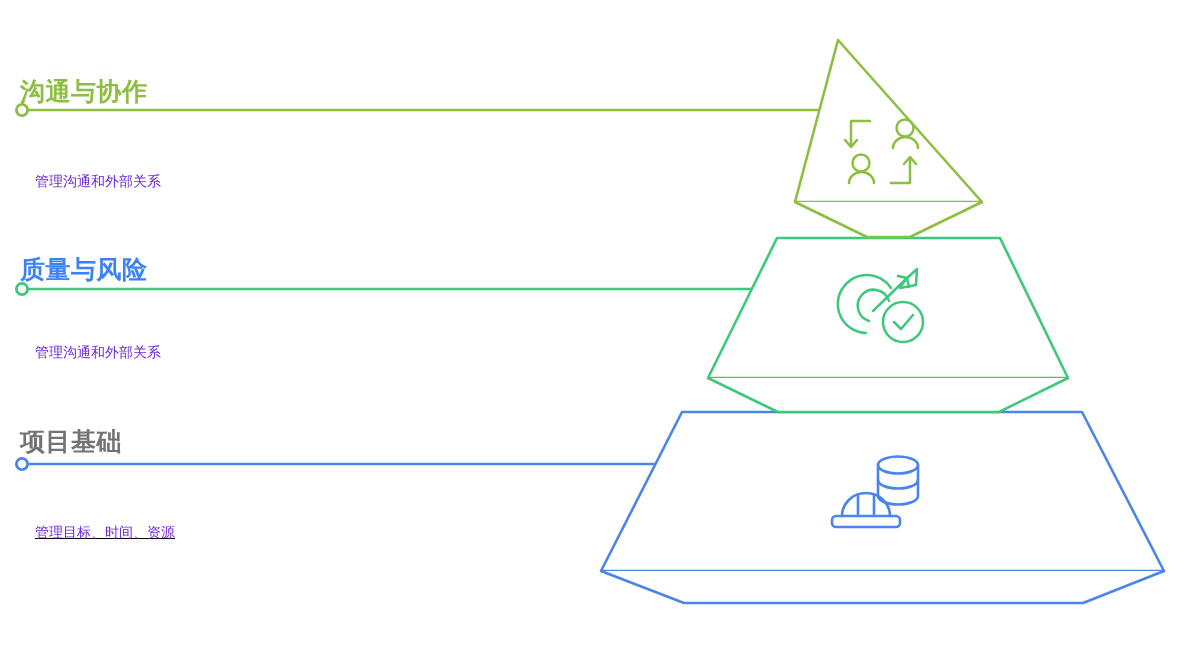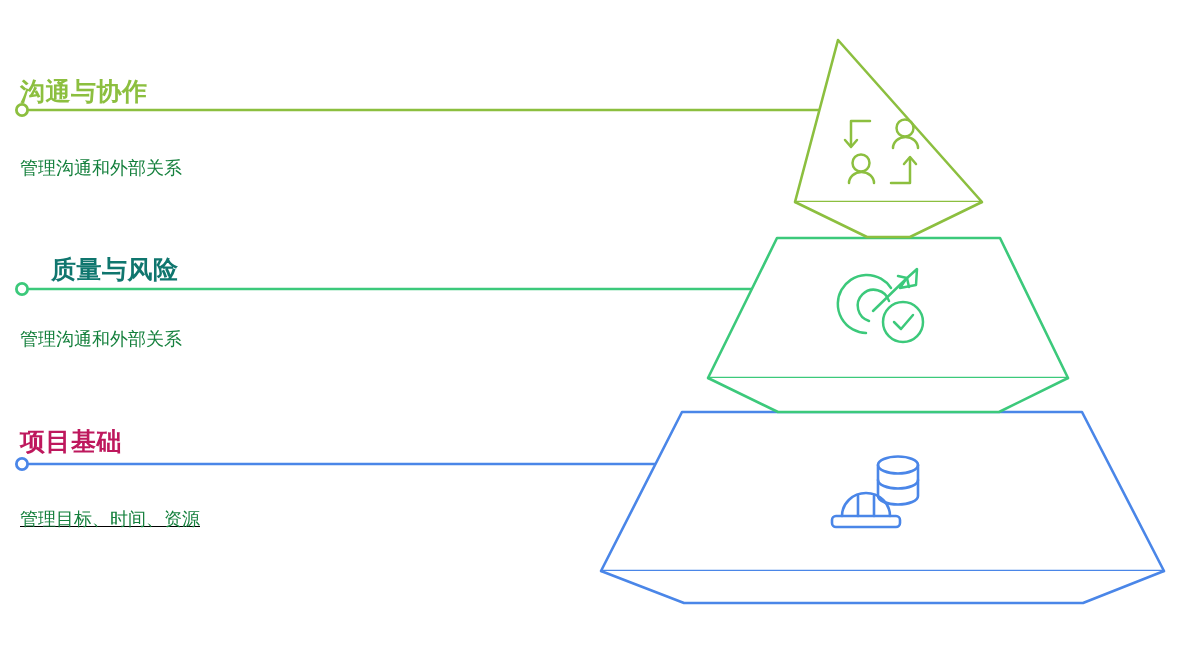--- a/index.html
+++ b/index.html
@@ -35,33 +35,33 @@
   }
   .label-title {
     font-size: 25px;
     font-weight: bold;
     letter-spacing: 0.5px;
     line-height: 1;
     margin: 0;
     white-space: nowrap;
   }
   .label-desc {
-    font-size: 18px;
-    color: #15803d;
+    font-size: 14px;
+    color: #6d28d9;
     line-height: 1;
-    margin: 0;
+    margin: 15px;
     white-space: nowrap;
     font-weight: normal;
   }
   #block-0 { top: 62px; }
   #block-1 { top: 240px; }
   #block-2 { top: 412px; }
   .title-0 { color: #8cbf3f; }
-  .title-1 { color: #0f766e; margin-left: 31px; }
-  .title-2 { color: #be185d; }
+  .title-1 { color: #3b82f6; }
+  .title-2 { color: #737373; }
   .desc-row { position: absolute; left: 20px; }
   #desc-0 { top: 142px; }
   #desc-1 { top: 313px; }
   #desc-2 { top: 493px; text-decoration: underline; }
 </style>
 </head>
 <body>
 
 <svg id="infographic" viewBox="0 0 1190 664" width="1190" height="664" xmlns="http://www.w3.org/2000/svg">
 

